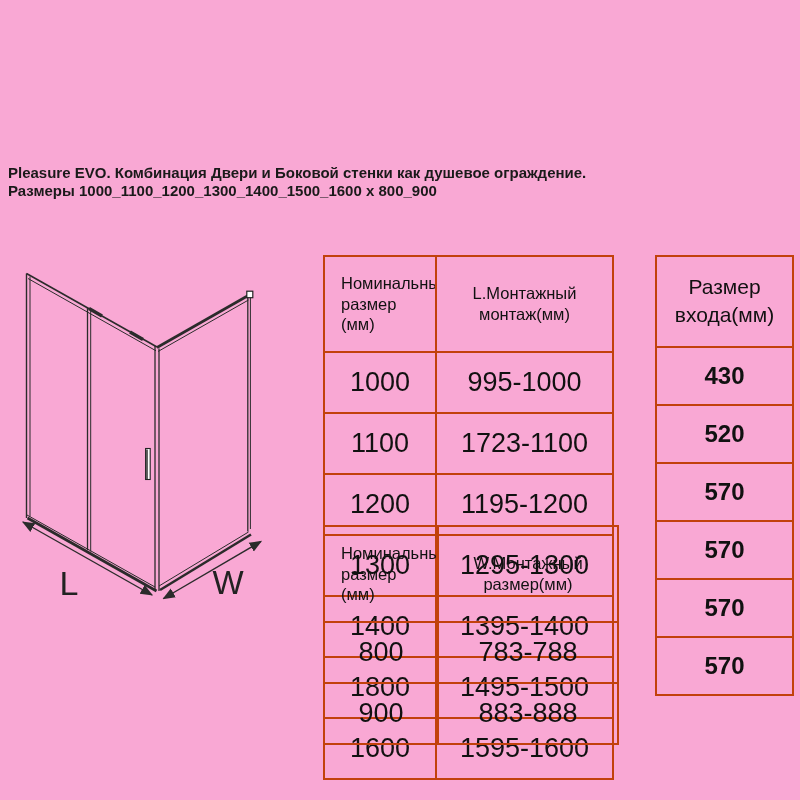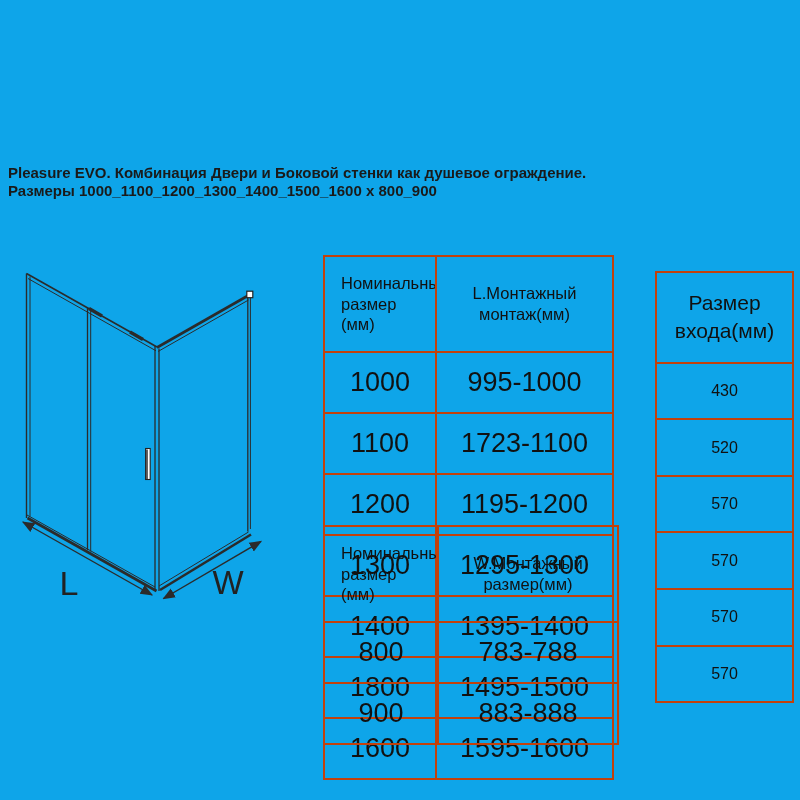--- a/index.html
+++ b/index.html
@@ -1,35 +1,35 @@
 <!DOCTYPE html>
 <html><head>
 <meta charset="utf-8">
 <style>
   html,body{margin:0;padding:0;background:#ffffff;}
-  .page{position:relative;width:800px;height:800px;background:#0ea5e9;overflow:hidden;
+  .page{position:relative;width:800px;height:800px;background:#f9a8d4;overflow:hidden;
         font-family:"Liberation Sans",sans-serif;color:#111;}
   .title-block{position:absolute;left:8px;top:164px;font-size:15px;font-weight:bold;
                line-height:17.6px;color:#1a1a1a;}
   .title-line{white-space:pre;}
   .diagram-wrap{position:absolute;left:0px;top:255px;width:310px;height:365px;}
   table.dim{position:absolute;border-collapse:collapse;table-layout:fixed;
             font-family:"Liberation Sans",sans-serif;color:#111;}
   table.dim th,table.dim td{border:2px solid #c2410c;padding:16px;vertical-align:middle;
             overflow:hidden;}
   table.dim th{font-weight:normal;font-size:16.5px;line-height:1.25;}
   table.dim td{text-align:center;font-size:27px;line-height:1;}
   th.h-left{text-align:left;padding-left:6px;padding-right:2px;}
   th.h-center{text-align:center;}
   #l-table{left:323px;top:255px;width:289px;}
   #l-table th{height:49px;}
   #l-table td{height:25px;}
-  #entrance-table{left:655px;top:255px;width:139px;margin-top:16px;}
+  #entrance-table{left:655px;top:255px;width:139px;}
   #entrance-table th{height:56px;font-size:21px;line-height:1.35;}
-  #entrance-table td{height:22.6px;font-size:16px;}
+  #entrance-table td{height:22.6px;font-size:24px;font-weight:bold;}
   #w-table{left:323px;top:525px;width:294px;}
   #w-table th{height:48px;}
   #w-table td{height:25px;}
   svg text{font-family:"Liberation Sans",sans-serif;fill:#222;}
 </style>
 </head>
 <body>
 
 <div class="page">
 

